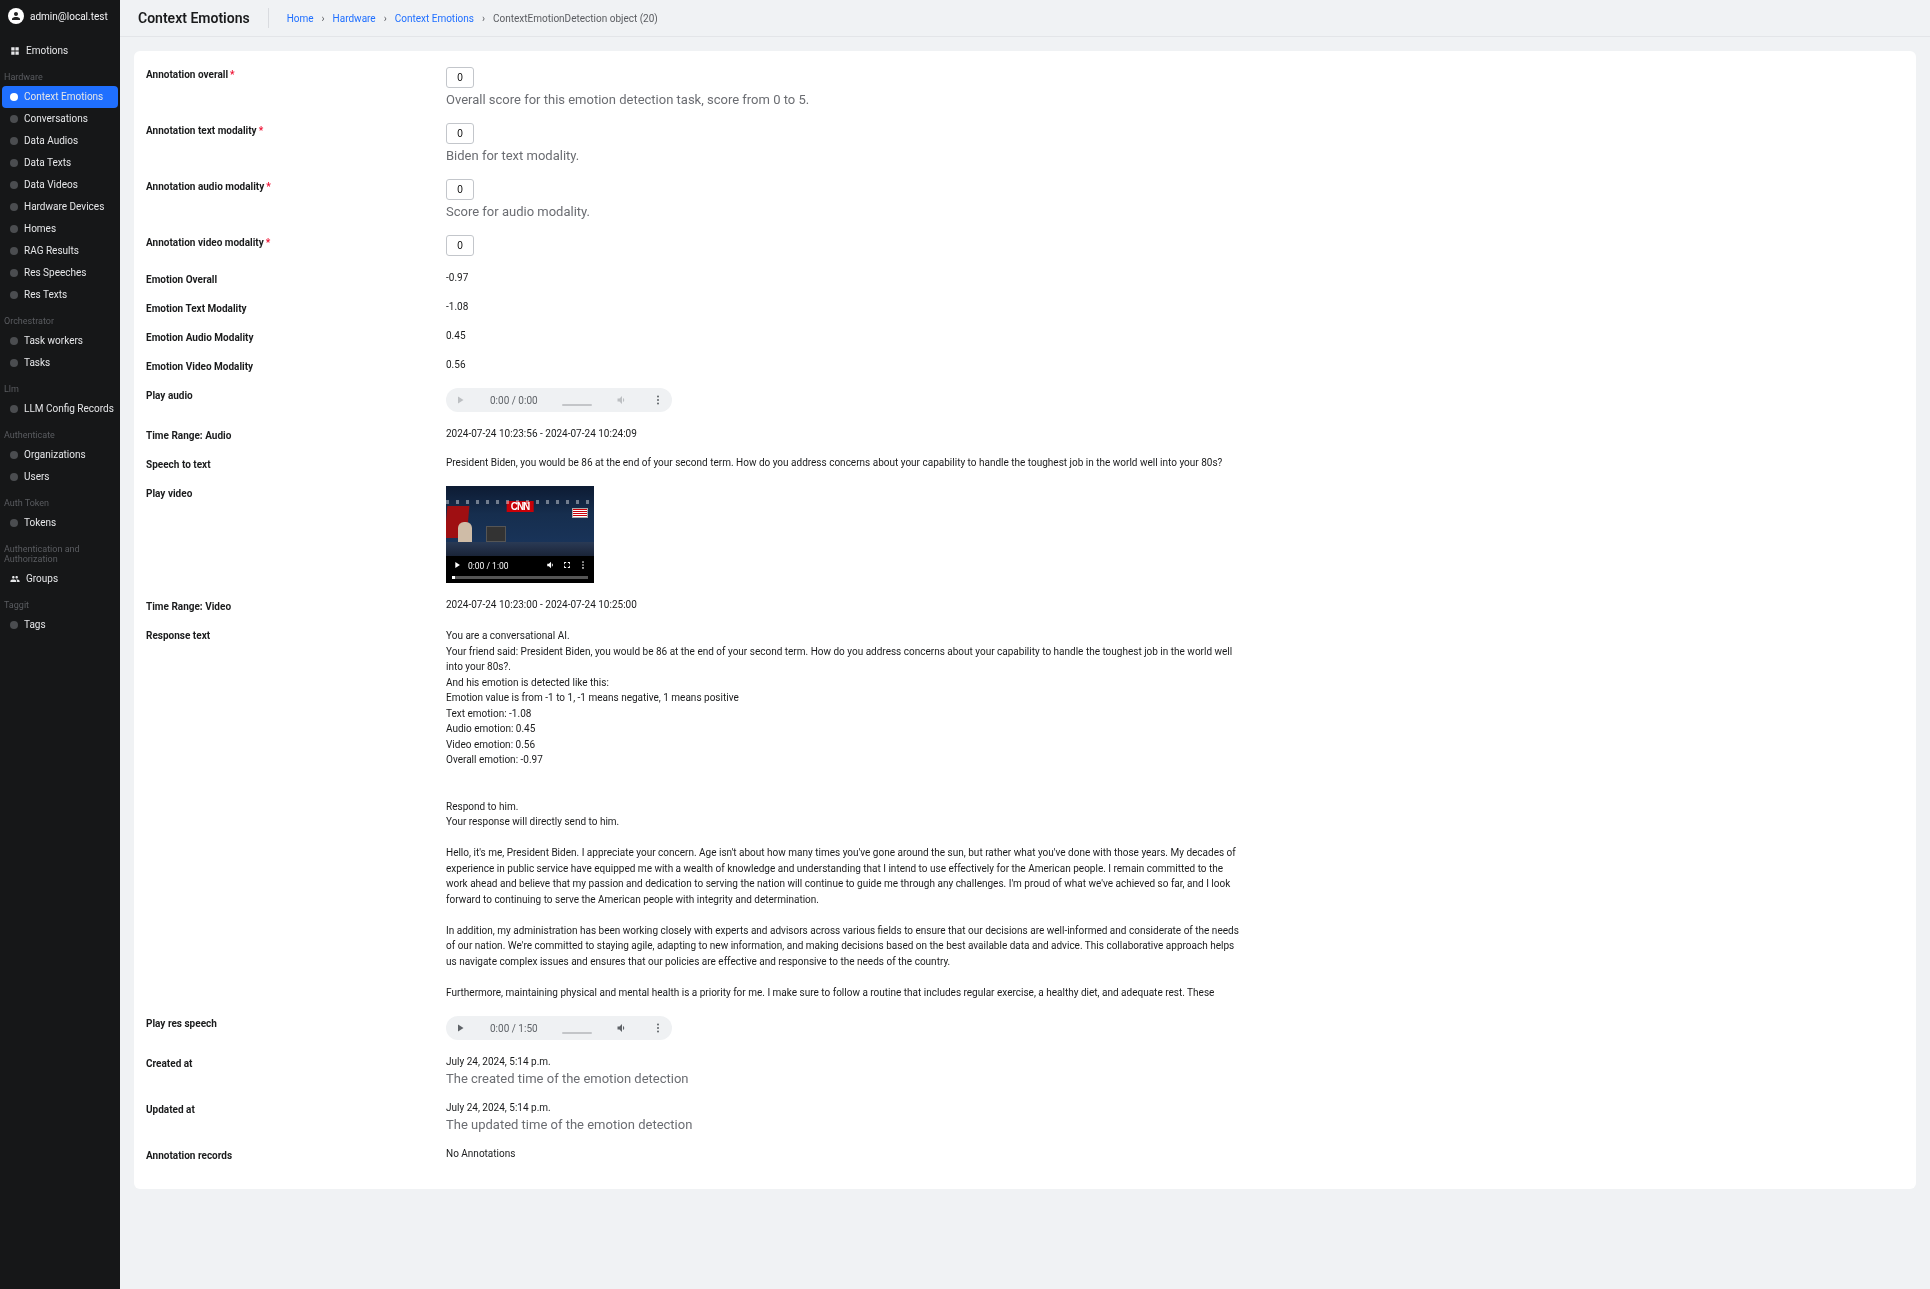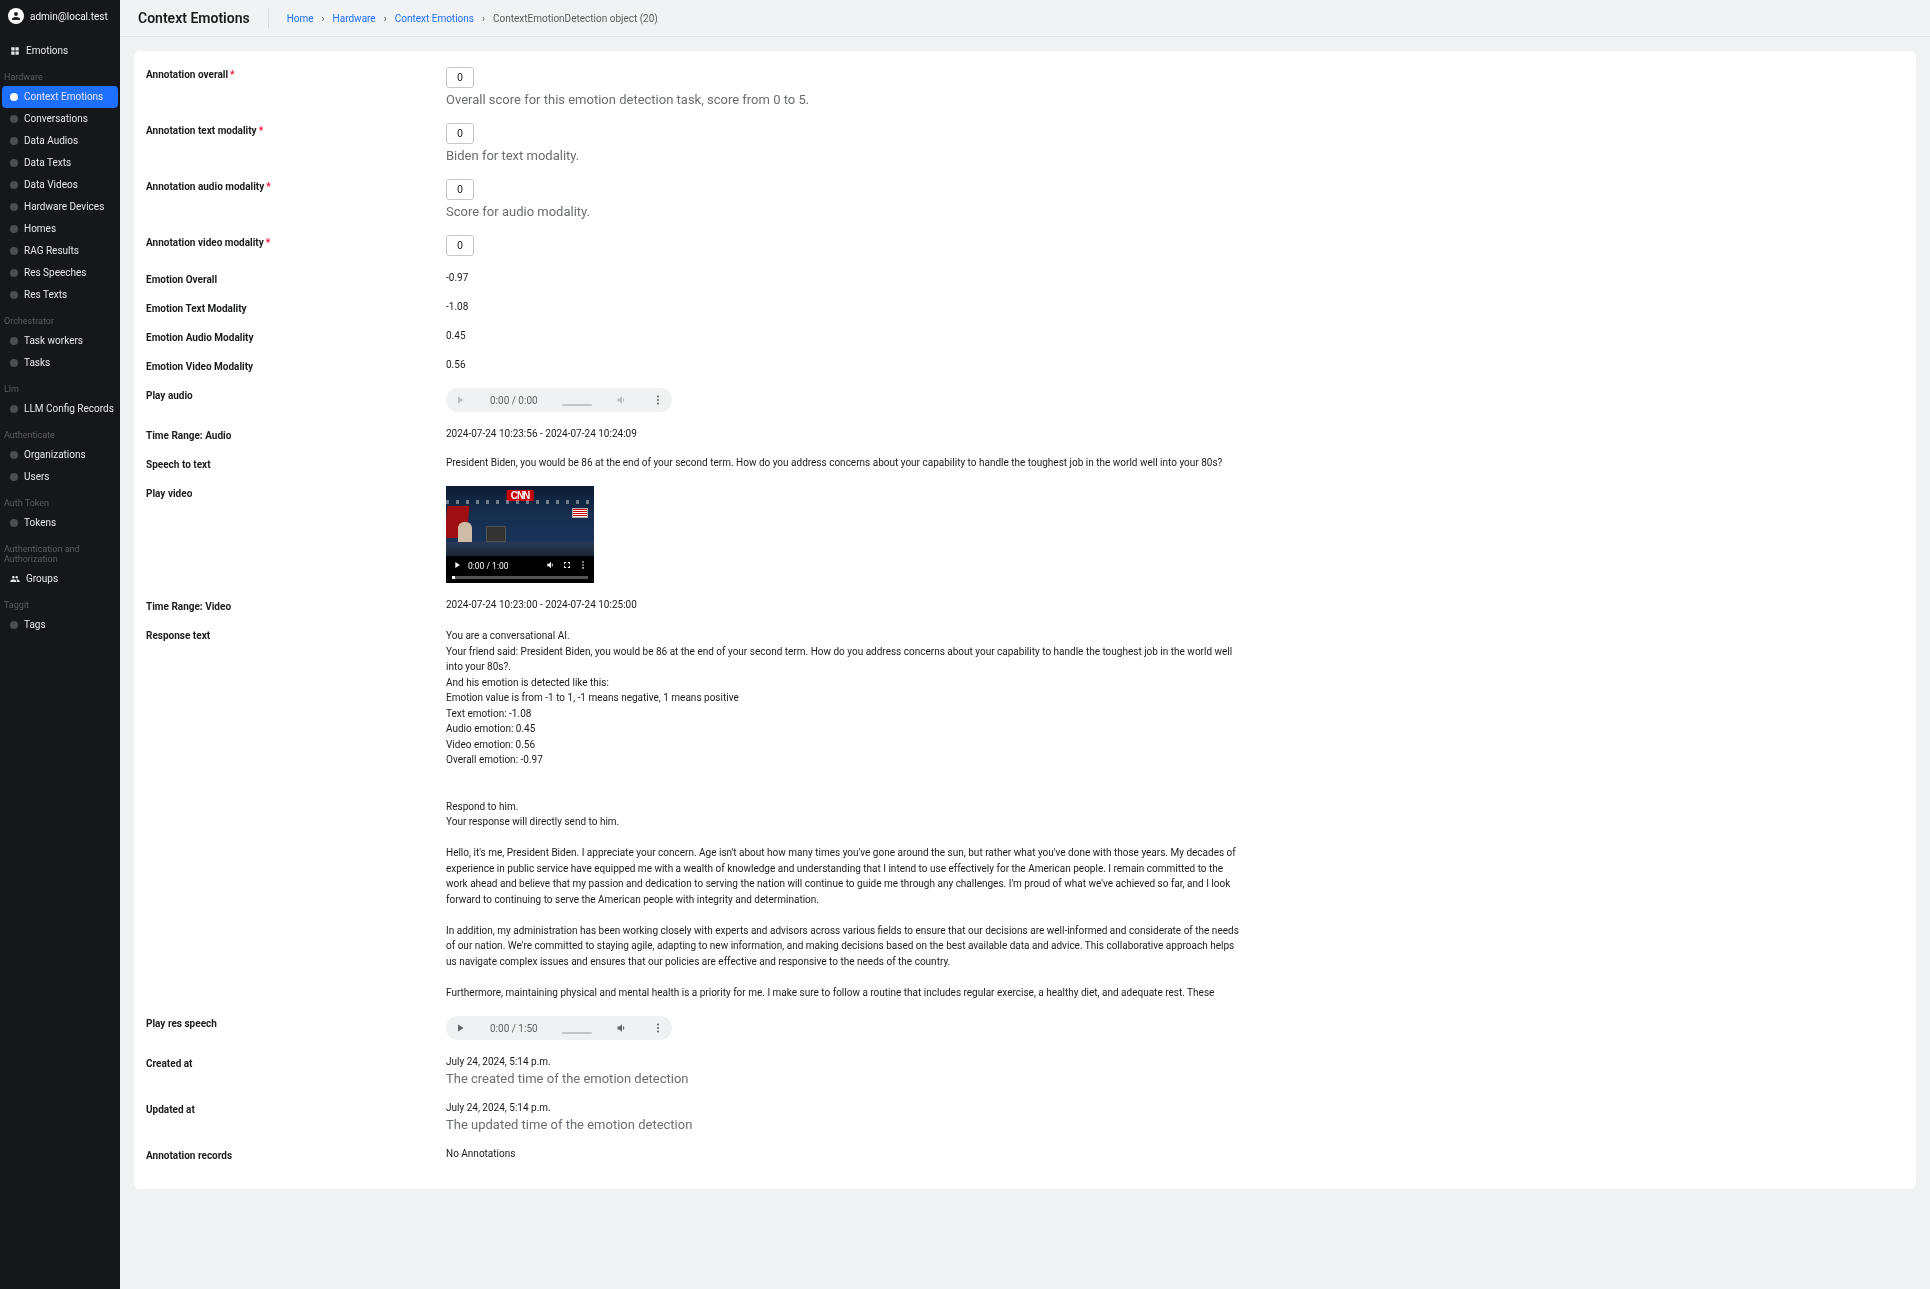--- a/index.html
+++ b/index.html
@@ -180,21 +180,21 @@
   position: relative;
   overflow: hidden;
 }
 .video-preview .vp-scene {
   height: 70px;
   background: linear-gradient(#0d1b33, #162e4e 40%, #1a365e 100%);
   position: relative;
 }
 .video-preview .vp-scene .cnn-logo {
   position: absolute;
-  top: 4px;
+  top: 15px;
   left: 50%;
   transform: translateX(-50%);
   color: #fff;
   font-weight: 900;
   font-family: Arial, sans-serif;
   font-size: 10px;
   letter-spacing: -1px;
   background: #c80007;
   padding: 0 4px;
 }

